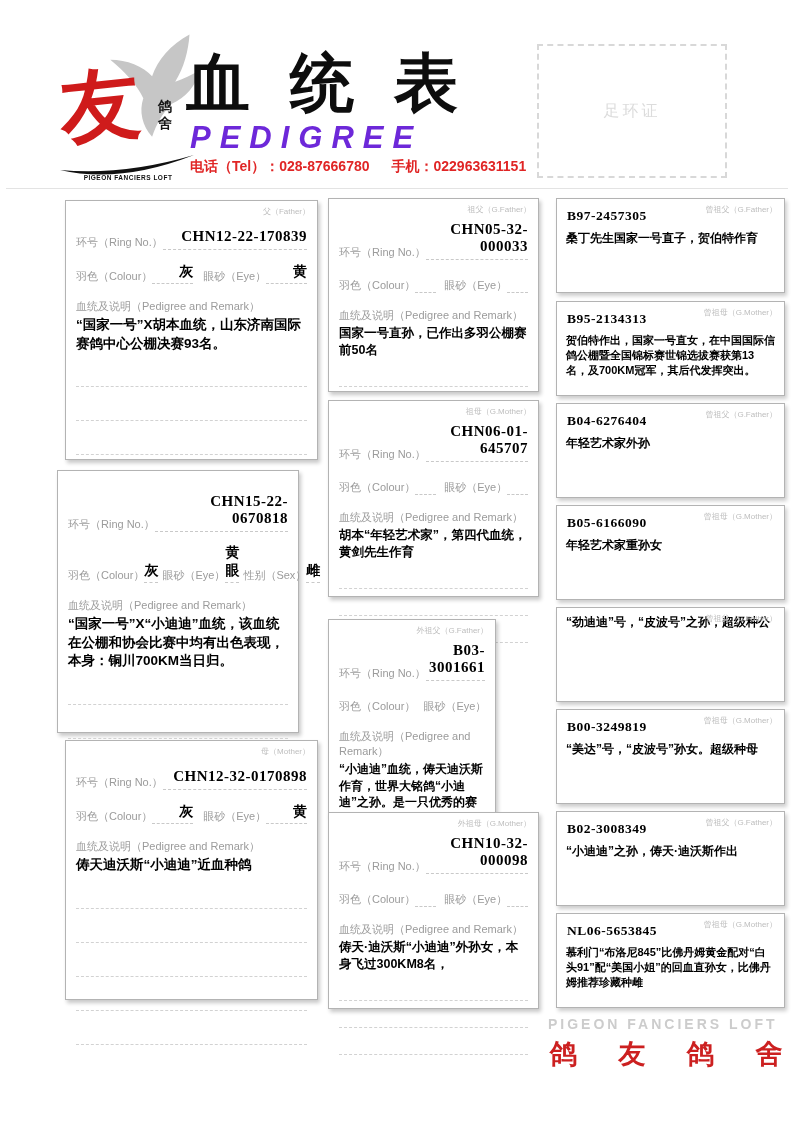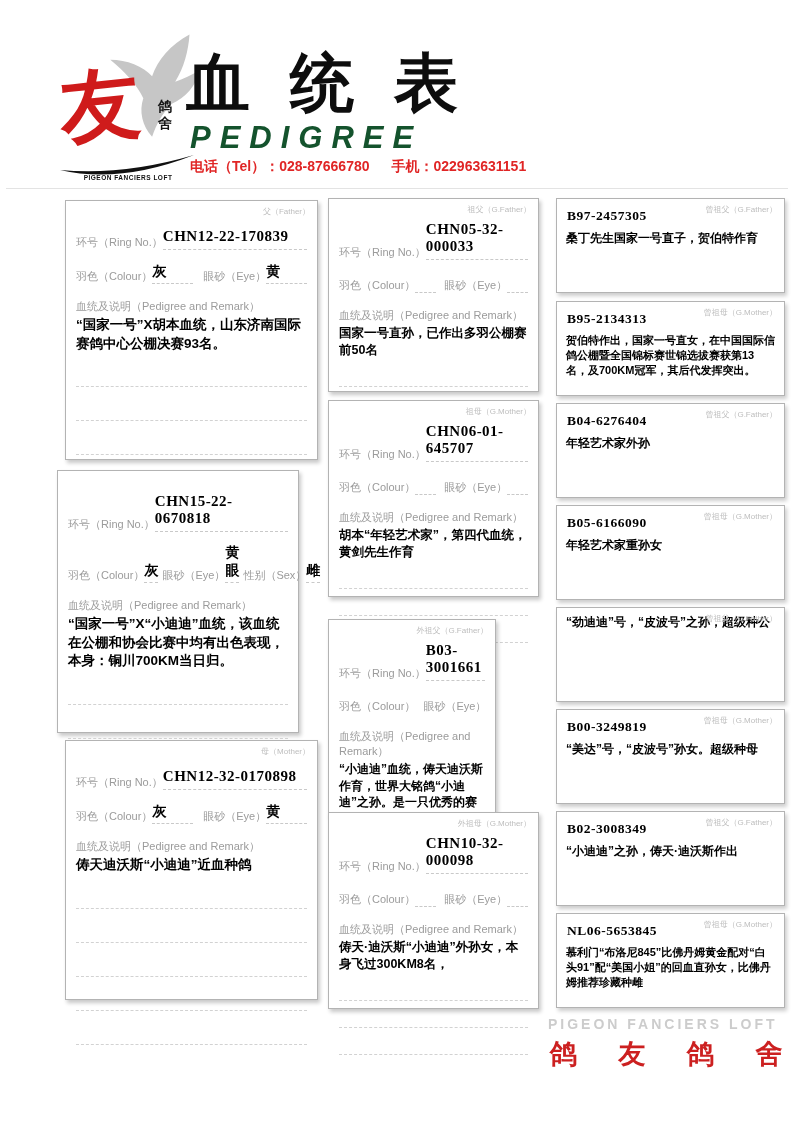--- a/index.html
+++ b/index.html
@@ -12,35 +12,35 @@
   .logo-glyph { position:absolute; left:2px; top:40px; font-size:80px; font-weight:900;
                 font-family:"Liberation Serif", serif; color:#cf1b1b; transform:rotate(-6deg); line-height:1; }
   .logo-vert { position:absolute; left:100px; top:72px; font-size:14px; font-weight:bold; color:#151515;
                line-height:17px; text-align:center; }
   .logo-swoosh { position:absolute; left:0; top:126px; width:140px; height:28px; }
   .logo-caption { position:absolute; left:0; top:148px; width:140px; text-align:center; font-size:6.5px;
                   letter-spacing:.5px; font-weight:bold; color:#111; }
   .title { position:absolute; left:186px; top:52px; font-size:64px; font-weight:900; letter-spacing:40px;
            font-family:"Liberation Serif", serif; color:#0d0d0d; white-space:nowrap; line-height:1; }
   .subtitle { position:absolute; left:190px; top:120px; font-size:31px; font-weight:bold; font-style:italic;
-              letter-spacing:9px; color:#14532d; white-space:nowrap; }
+              letter-spacing:9px; color:#6d28d9; white-space:nowrap; }
   .contact { position:absolute; left:190px; top:158px; font-size:14px; font-weight:bold; color:#e02525;
              white-space:nowrap; }
   .contact span { margin-right:22px; }
   .ringcert { position:absolute; left:537px; top:44px; width:190px; height:134px; border:2px dashed #d8d8d8;
               display:flex; align-items:center; justify-content:center; font-size:16px; letter-spacing:3px;
               color:#dcdcdc; }
   .hrule { position:absolute; left:6px; top:188px; width:782px; border-top:1px solid #e3e3e3; }
 
   
   .pbox { position:absolute; background:#fff; border:1px solid #b3b3b3; box-shadow:2px 3px 4px rgba(0,0,0,.22); }
   .rel  { position:absolute; top:5px; right:7px; font-size:8px; color:#bdbdbd; white-space:nowrap; }
   .frow { display:flex; align-items:flex-end; margin:0 10px; }
   .lbl  { color:#9b9b9b; font-size:11px; white-space:nowrap; }
-  .dline{ flex:1; border-bottom:1px dashed #c9c9c9; text-align:left; min-height:17px; }
+  .dline{ flex:1; border-bottom:1px dashed #c9c9c9; text-align:right; min-height:17px; }
   .val  { display:inline-block; transform:translateY(-2px); font-weight:bold; font-size:14px; color:#000; }
   .ringval { display:inline-block; transform:translateY(-4px); font-weight:bold; font-size:15px;
              font-family:"Liberation Serif", serif; letter-spacing:.5px; color:#000; }
   .pedlbl { margin:15px 10px 0; color:#9b9b9b; font-size:11px; }
   .remark { margin:2px 10px 0; font-weight:bold; font-size:13.5px; line-height:1.38; color:#000;
             font-family:"Liberation Sans", sans-serif; }
   .fill-a { margin:33px 10px 0; border-bottom:1px dashed #d2d2d2; height:0; }
   .fill-b { margin:26px 10px 0; border-bottom:1px dashed #d2d2d2; height:0; }
   .pt30 { padding-top:30px; } .pt26 { padding-top:26px; } .mt14 { margin-top:14px; }
 
@@ -75,20 +75,23 @@
       <path fill="#111" d="M2 18 Q62 32 136 3 Q64 24 2 18 Z"></path>
     </svg>
     <div class="logo-caption">PIGEON FANCIERS LOFT</div>
   </div>
 
   <div class="title">血统表</div>
   <div class="subtitle">PEDIGREE</div>
   <div class="contact">
     <span>电话（Tel）：028-87666780</span><span>手机：022963631151</span>
   </div>
+  <div class="ringcert">
+    <span>足环证</span>
+  </div>
   <div class="hrule"></div>
 
   <div class="pbox" style="left:65px; top:200px; width:253px; height:260px;">
     <div class="rel">父（Father）</div>
     <div class="frow pt30">
       <span class="lbl">环号（Ring No.）</span>
       <span class="dline"><span class="ringval">CHN12-22-170839</span></span>
     </div>
     <div class="frow mt14">
       <span class="lbl">羽色（Colour）</span>

